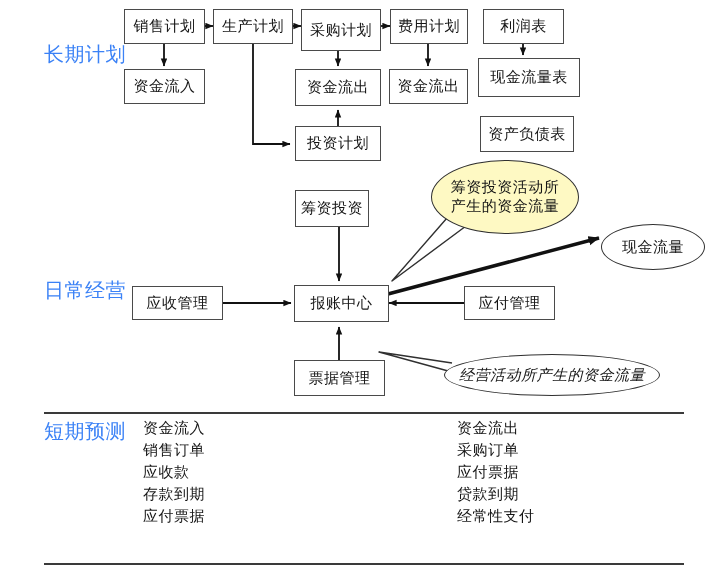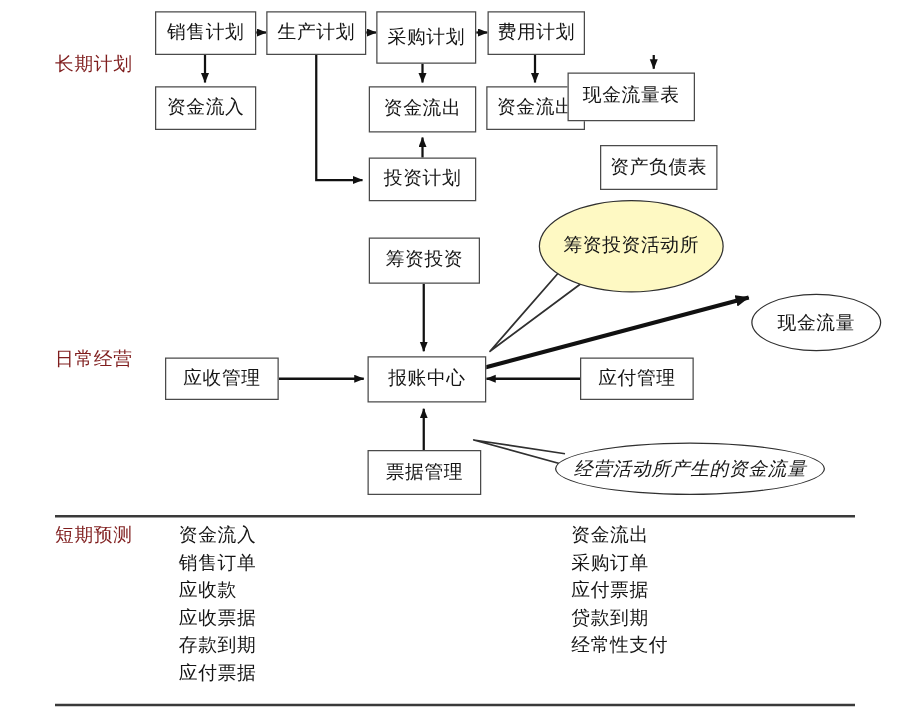--- a/index.html
+++ b/index.html
@@ -37,21 +37,20 @@
     border: 1.4px solid #4a4a4a;
     background: #ffffff;
     display: flex;
     align-items: center;
     justify-content: center;
     font-size: 15px;
     line-height: 1;
     letter-spacing: 0.5px;
     color: #151515;
     white-space: nowrap;
-    font-family: Liberation Mono, monospace;
   }
   .node-ellipse {
     position: absolute;
     box-sizing: border-box;
     border: 1.4px solid #303030;
     border-radius: 50%;
     background: #ffffff;
     display: flex;
     align-items: center;
     justify-content: center;
@@ -90,24 +89,24 @@
     font-size: 15px;
     line-height: 1;
     letter-spacing: 0.5px;
     color: #151515;
     white-space: nowrap;
     z-index: 5;
     font-style: italic;
   }
   .row-label {
     position: absolute;
-    font-size: 15px;
-    line-height: 1;
-    letter-spacing: 0.5px;
-    color: #7f1d1d;
+    font-size: 20px;
+    line-height: 1;
+    letter-spacing: 0.5px;
+    color: #3b82f6;
     white-space: nowrap;
   }
   .rule {
     position: absolute;
     background: #3a3a3a;
     height: 1.6px;
   }
   .list-col {
     position: absolute;
     font-size: 15px;
@@ -167,51 +166,52 @@
   </svg>
 
   <div class="row-label" style="left:44px; top:44px;">长期计划</div>
   <div class="row-label" style="left:44px; top:280px;">日常经营</div>
   <div class="row-label" style="left:44px; top:421px;">短期预测</div>
 
   <div class="node-box" style="left:124px; top:9px; width:81px; height:35px;">销售计划</div>
   <div class="node-box" style="left:213px; top:9px; width:80px; height:35px;">生产计划</div>
   <div class="node-box" style="left:301px; top:9px; width:80px; height:42px;">采购计划</div>
   <div class="node-box" style="left:390px; top:9px; width:78px; height:35px;">费用计划</div>
+  <div class="node-box" style="left:483px; top:9px; width:81px; height:35px;">利润表</div>
 
   <div class="node-box" style="left:124px; top:69px; width:81px; height:35px;">资金流入</div>
   <div class="node-box" style="left:295px; top:69px; width:86px; height:37px;">资金流出</div>
   <div class="node-box" style="left:389px; top:69px; width:79px; height:35px;">资金流出</div>
-  <div class="node-box" style="left:454px; top:58px; width:102px; height:39px;">现金流量表</div>
+  <div class="node-box" style="left:478px; top:58px; width:102px; height:39px;">现金流量表</div>
 
   <div class="node-box" style="left:295px; top:126px; width:86px; height:35px;">投资计划</div>
   <div class="node-box" style="left:480px; top:116px; width:94px; height:36px;">资产负债表</div>
 
-  <div class="node-box" style="left:295px; top:190px; width:89px; height:37px;">筹资投资</div>
+  <div class="node-box" style="left:295px; top:190px; width:74px; height:37px;">筹资投资</div>
   <div class="node-box" style="left:132px; top:286px; width:91px; height:34px;">应收管理</div>
   <div class="node-box" style="left:294px; top:285px; width:95px; height:37px;">报账中心</div>
   <div class="node-box" style="left:464px; top:286px; width:91px; height:34px;">应付管理</div>
   <div class="node-box" style="left:294px; top:360px; width:91px; height:36px;">票据管理</div>
 
-  <div class="node-ellipse" style="left:601px; top:235px; width:104px; height:46px;">现金流量</div>
+  <div class="node-ellipse" style="left:601px; top:224px; width:104px; height:46px;">现金流量</div>
 
   <div class="callout-bubble" style="left:431px; top:160px; width:148px; height:74px;">
     <span>筹资投资活动所</span>
+    <span>产生的资金流量</span>
   </div>
 
   <div class="callout-flat" style="left:444px; top:354px; width:216px; height:42px;">经营活动所产生的资金流量</div>
 
   <div class="rule" style="left:44px; top:412px; width:640px;"></div>
   <div class="rule" style="left:44px; top:563px; width:640px;"></div>
 
   <div class="list-col" id="short-term-left" style="left:143px; top:421px;">
       <div>资金流入</div>
       <div>销售订单</div>
       <div>应收款</div>
-      <div>应收票据</div>
       <div>存款到期</div>
       <div>应付票据</div>
     </div>
   <div class="list-col" id="short-term-right" style="left:457px; top:421px;">
       <div>资金流出</div>
       <div>采购订单</div>
       <div>应付票据</div>
       <div>贷款到期</div>
       <div>经常性支付</div>
     </div>

